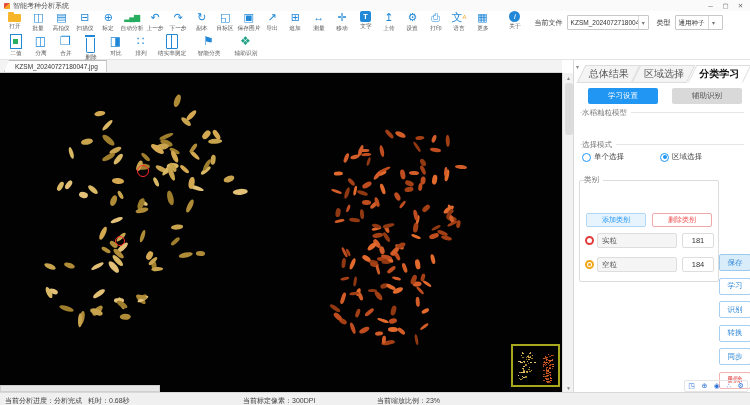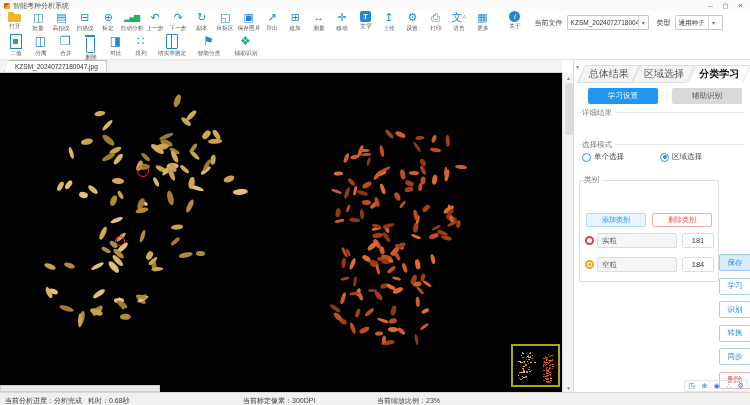--- a/index.html
+++ b/index.html
@@ -700,21 +700,21 @@
         </div>
         <div class="ptab active">
           <span>分类学习</span>
         </div>
       </div>
     <div id="subtabs">
         <div class="subtab active">学习设置</div>
         <div class="subtab inactive">辅助识别</div>
       </div>
 
-    <span class="group-title" style="top:48px">详细结果</span>
+    <span class="group-title" style="top:48px">水稻籼粒模型</span>
     <div class="group-line" style="top:52px"></div>
 
     <span class="group-title" style="top:80px">选择模式</span>
     <div class="group-line" style="top:84px"></div>
     <div id="moderow">
         <div class="rbitem">
           <span class="rb"></span>
           <span class="cblabel">单个选择</span>
         </div>
         <div class="rbitem">

